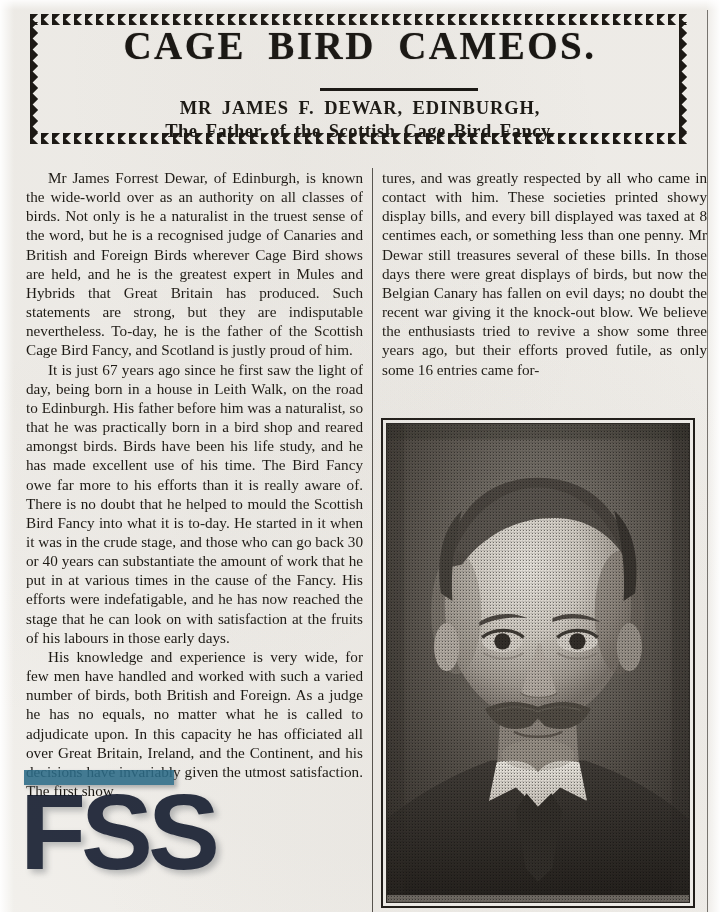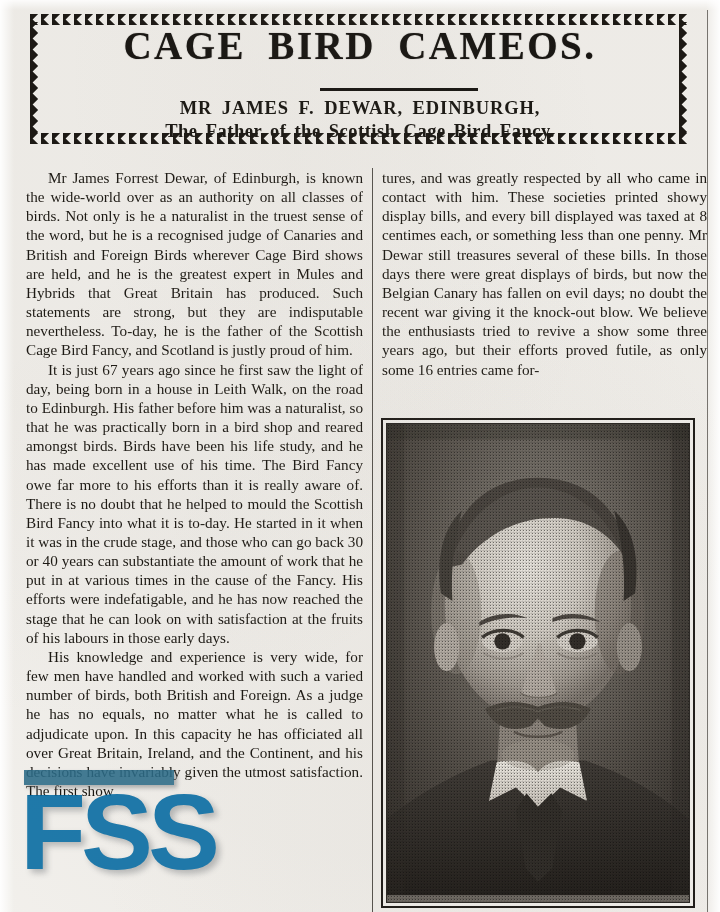--- a/index.html
+++ b/index.html
@@ -221,21 +221,21 @@
     filter: drop-shadow(3px 3px 2px rgba(90,95,100,.5));
   }
   #wm-text {
     position: absolute;
     left: 4px; top: 10px;
     font-family: "Liberation Sans", "DejaVu Sans", sans-serif;
     font-weight: bold;
     font-size: 108px;
     line-height: 108px;
     letter-spacing: -5px;
-    color: #0369a1;
+    color: #0f172a;
     opacity: .88;
     filter: drop-shadow(4px 4px 3px rgba(95,100,105,.45));
   }
 </style>
 </head>
 <body>
 
 <div id="page">
 
   <div id="masthead">

